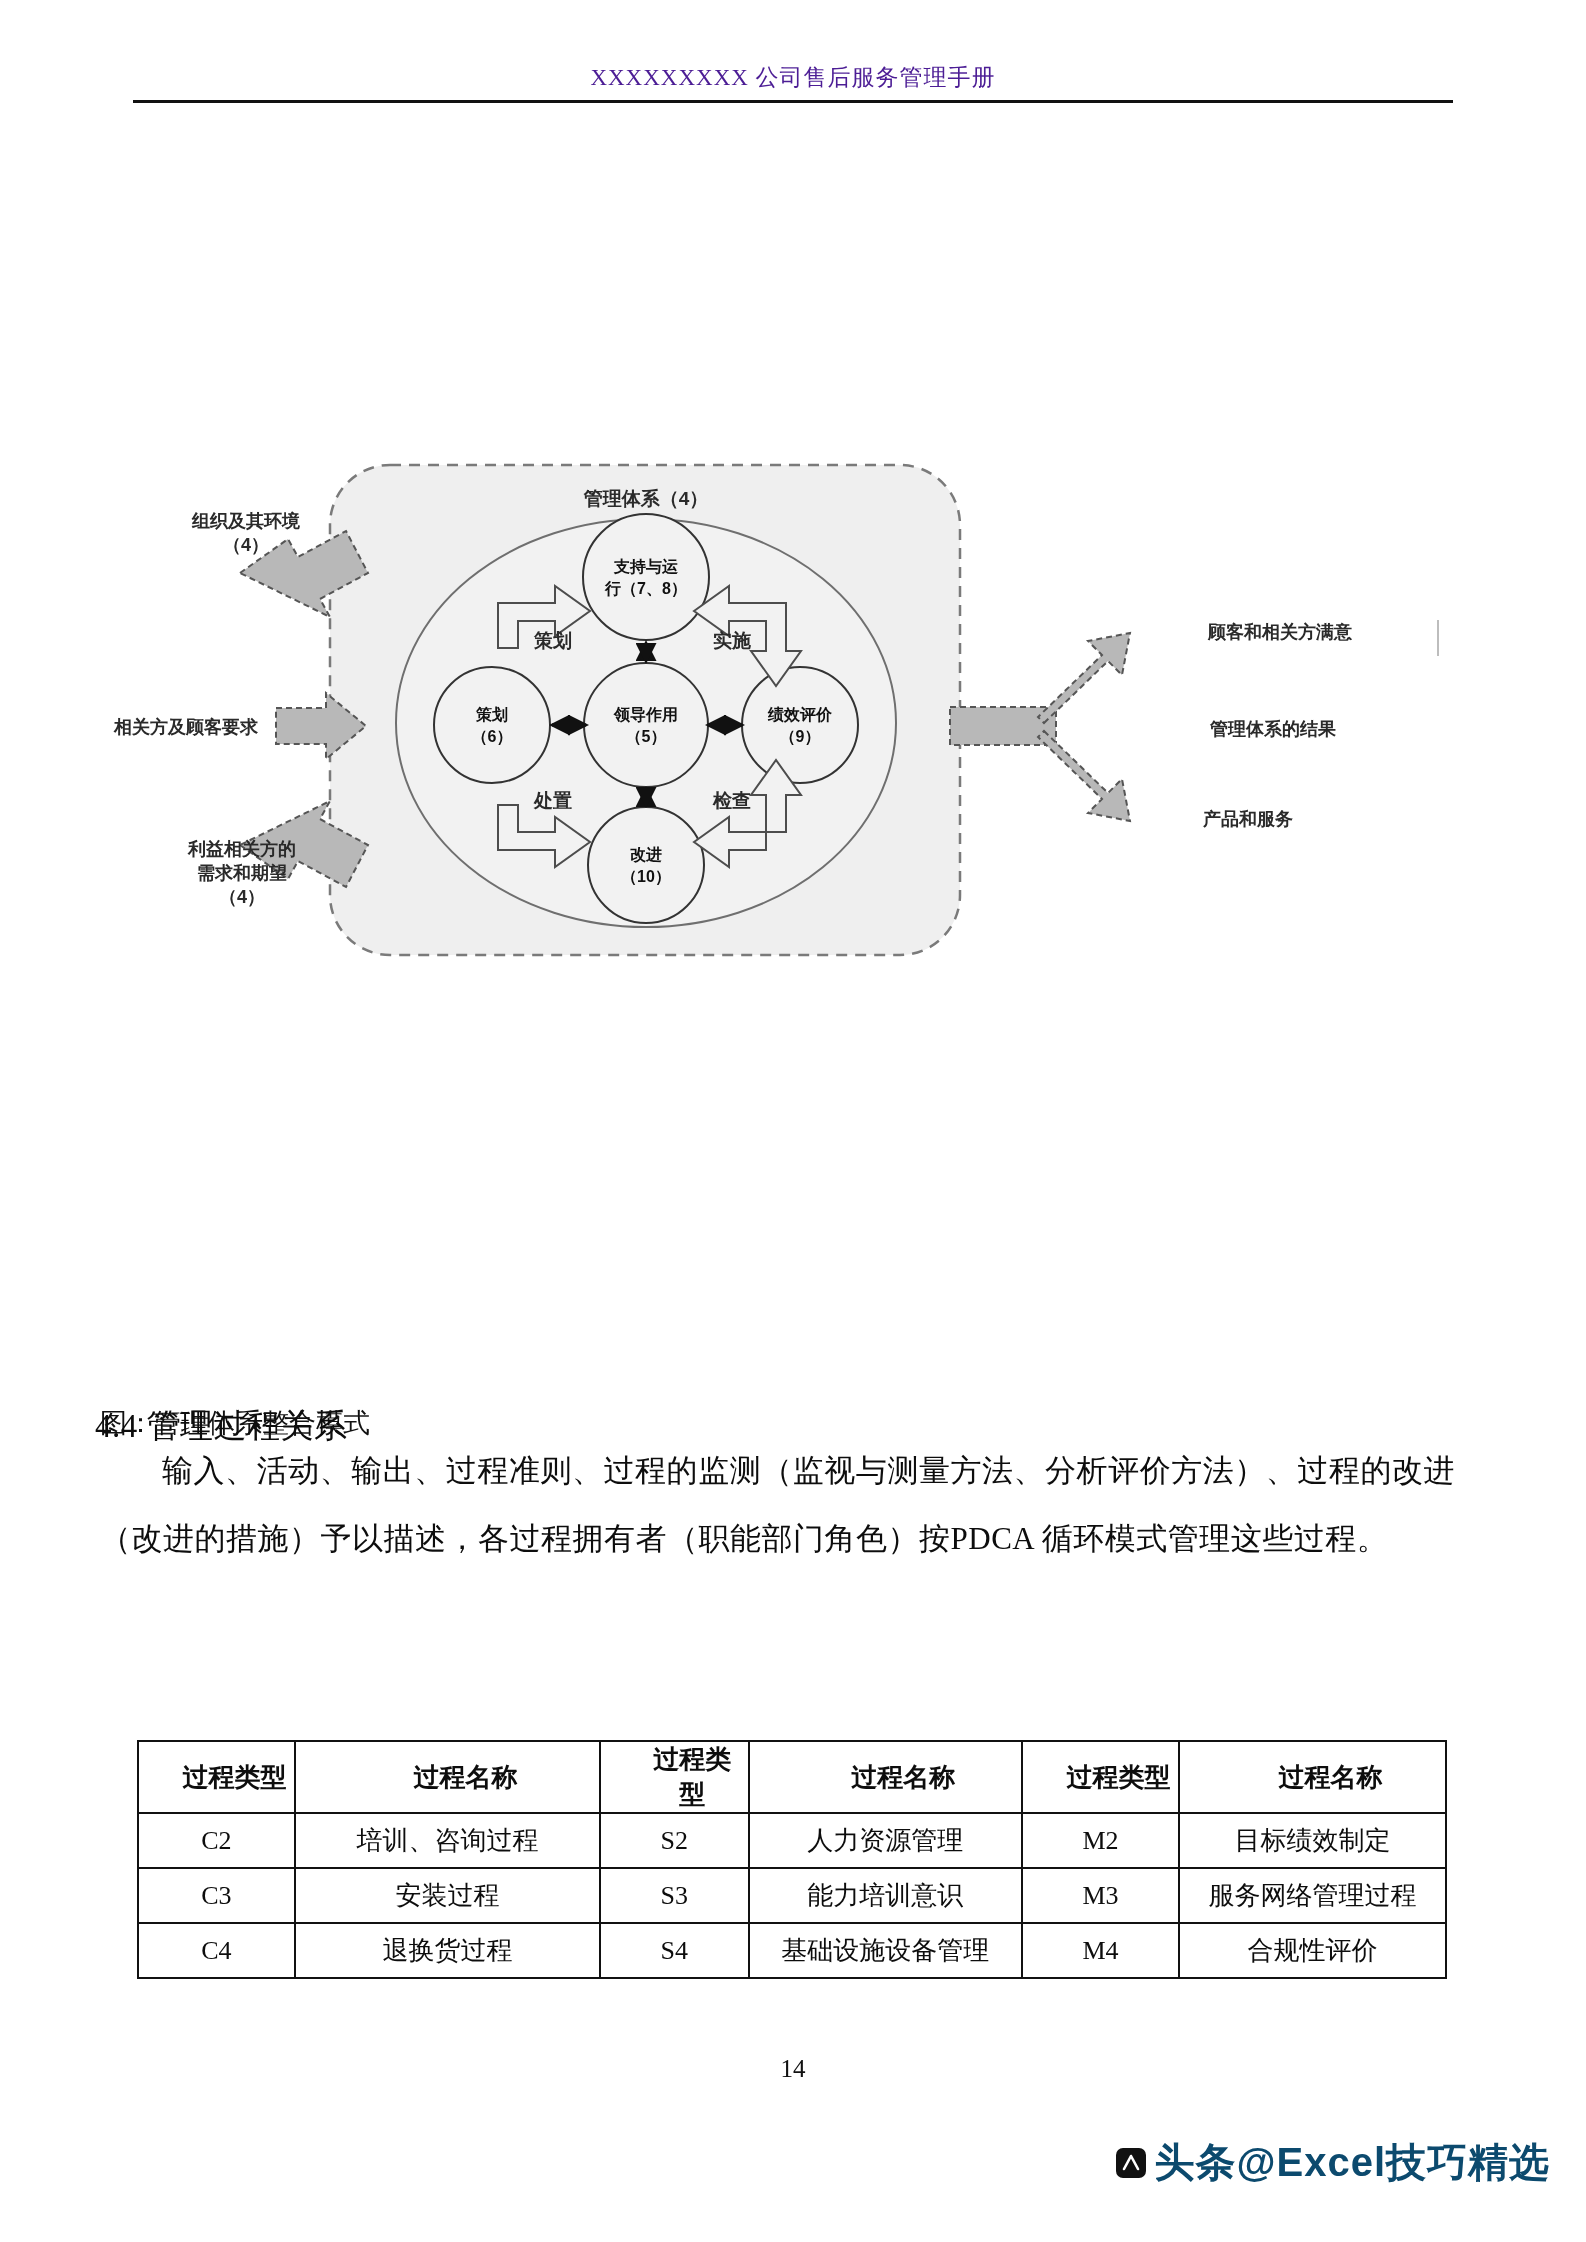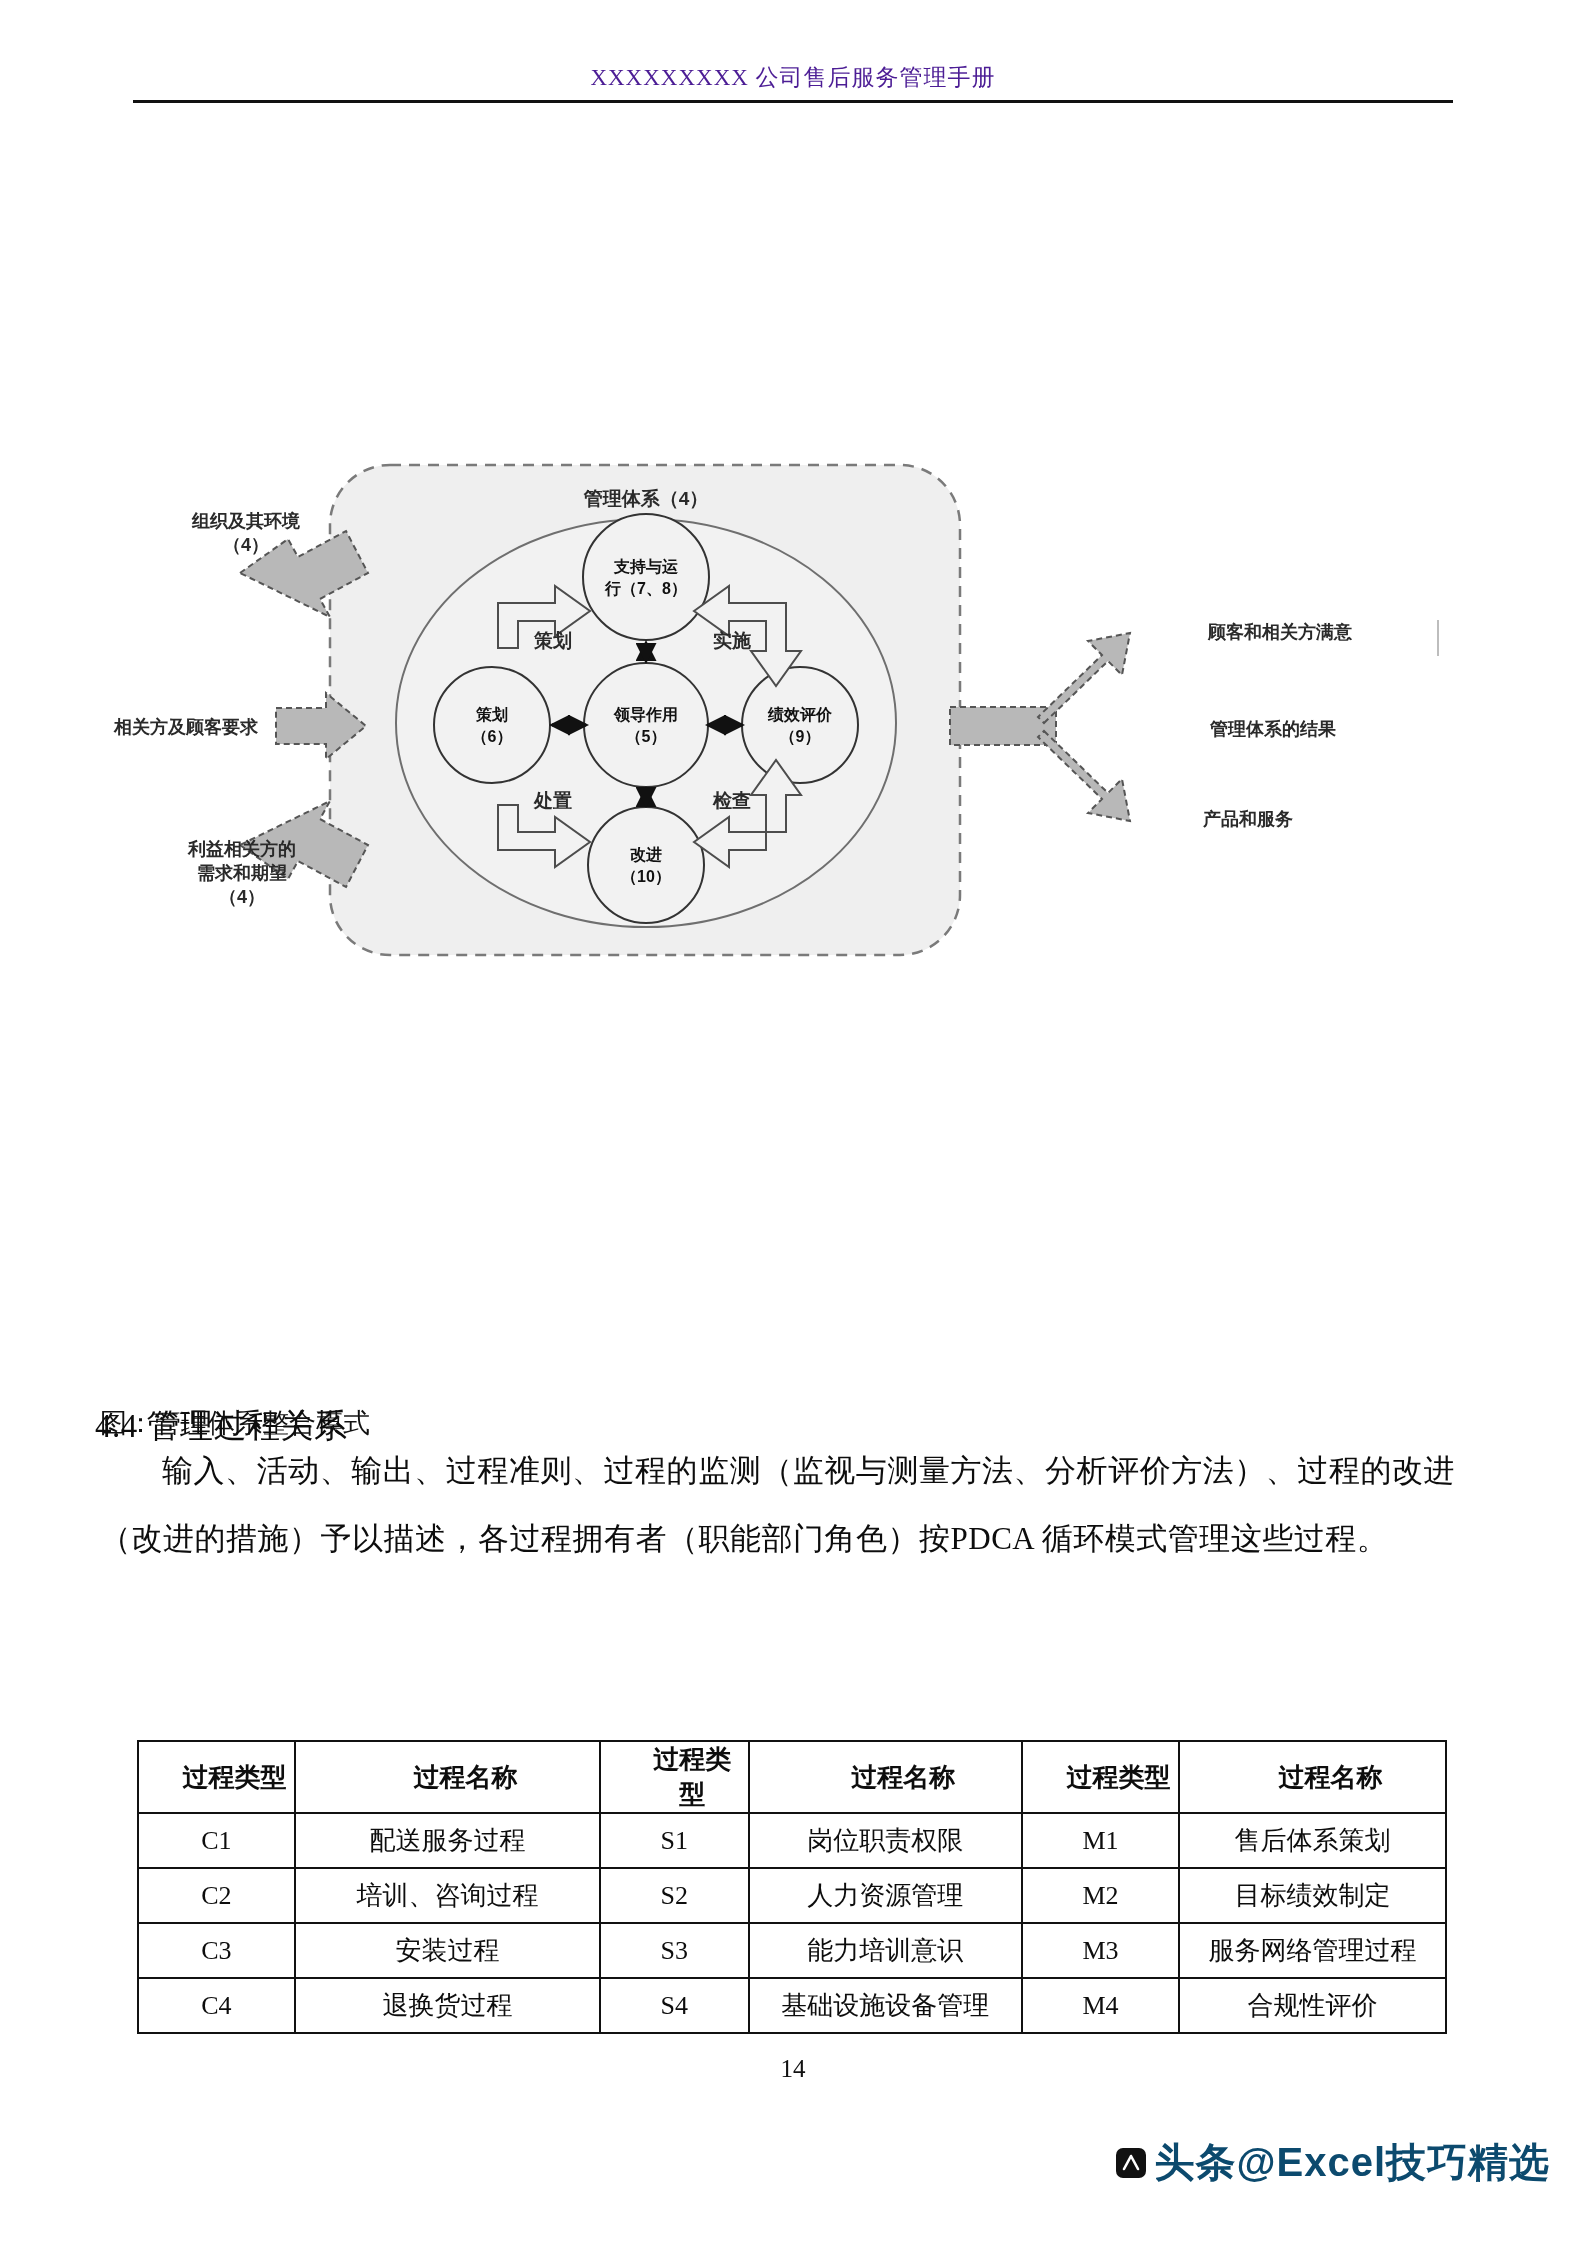--- a/index.html
+++ b/index.html
@@ -233,28 +233,20 @@
           <th>过程类型</th>
           <th>过程名称</th>
           <th>过程类型</th>
           <th>过程名称</th>
           <th>过程类型</th>
           <th>过程名称</th>
         </tr>
       </thead>
       <tbody>
         <tr>
-          <td>C1</td>
-          <td>配送服务过程</td>
-          <td>S1</td>
-          <td>岗位职责权限</td>
-          <td>M1</td>
-          <td>售后体系策划</td>
-        </tr>
-        <tr>
           <td>C2</td>
           <td>培训、咨询过程</td>
           <td>S2</td>
           <td>人力资源管理</td>
           <td>M2</td>
           <td>目标绩效制定</td>
         </tr>
         <tr>
           <td>C3</td>
           <td>安装过程</td>

